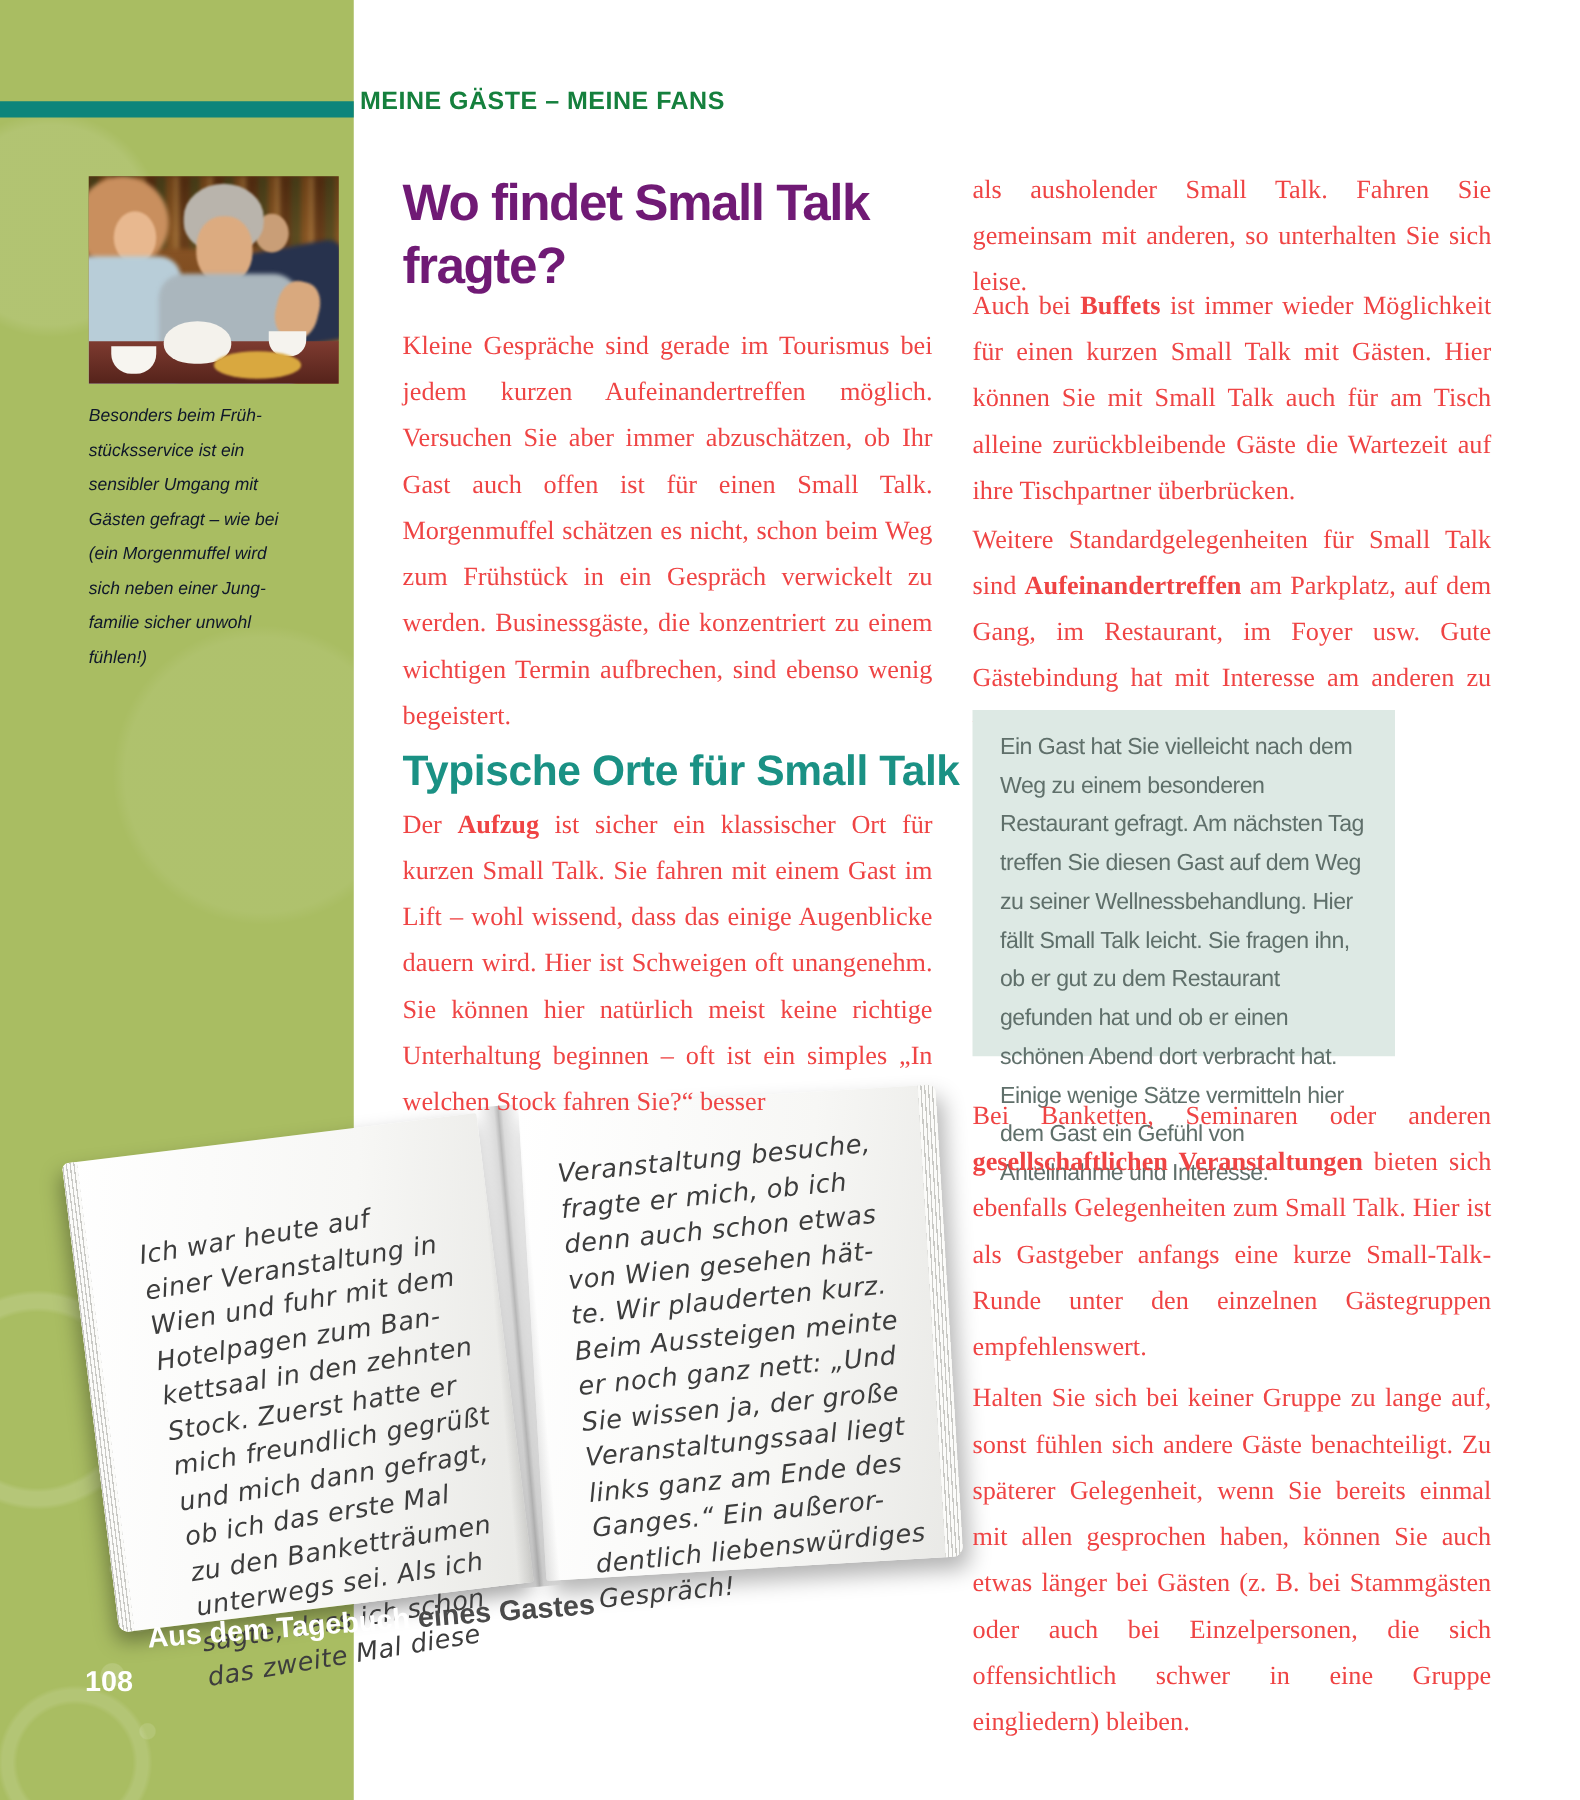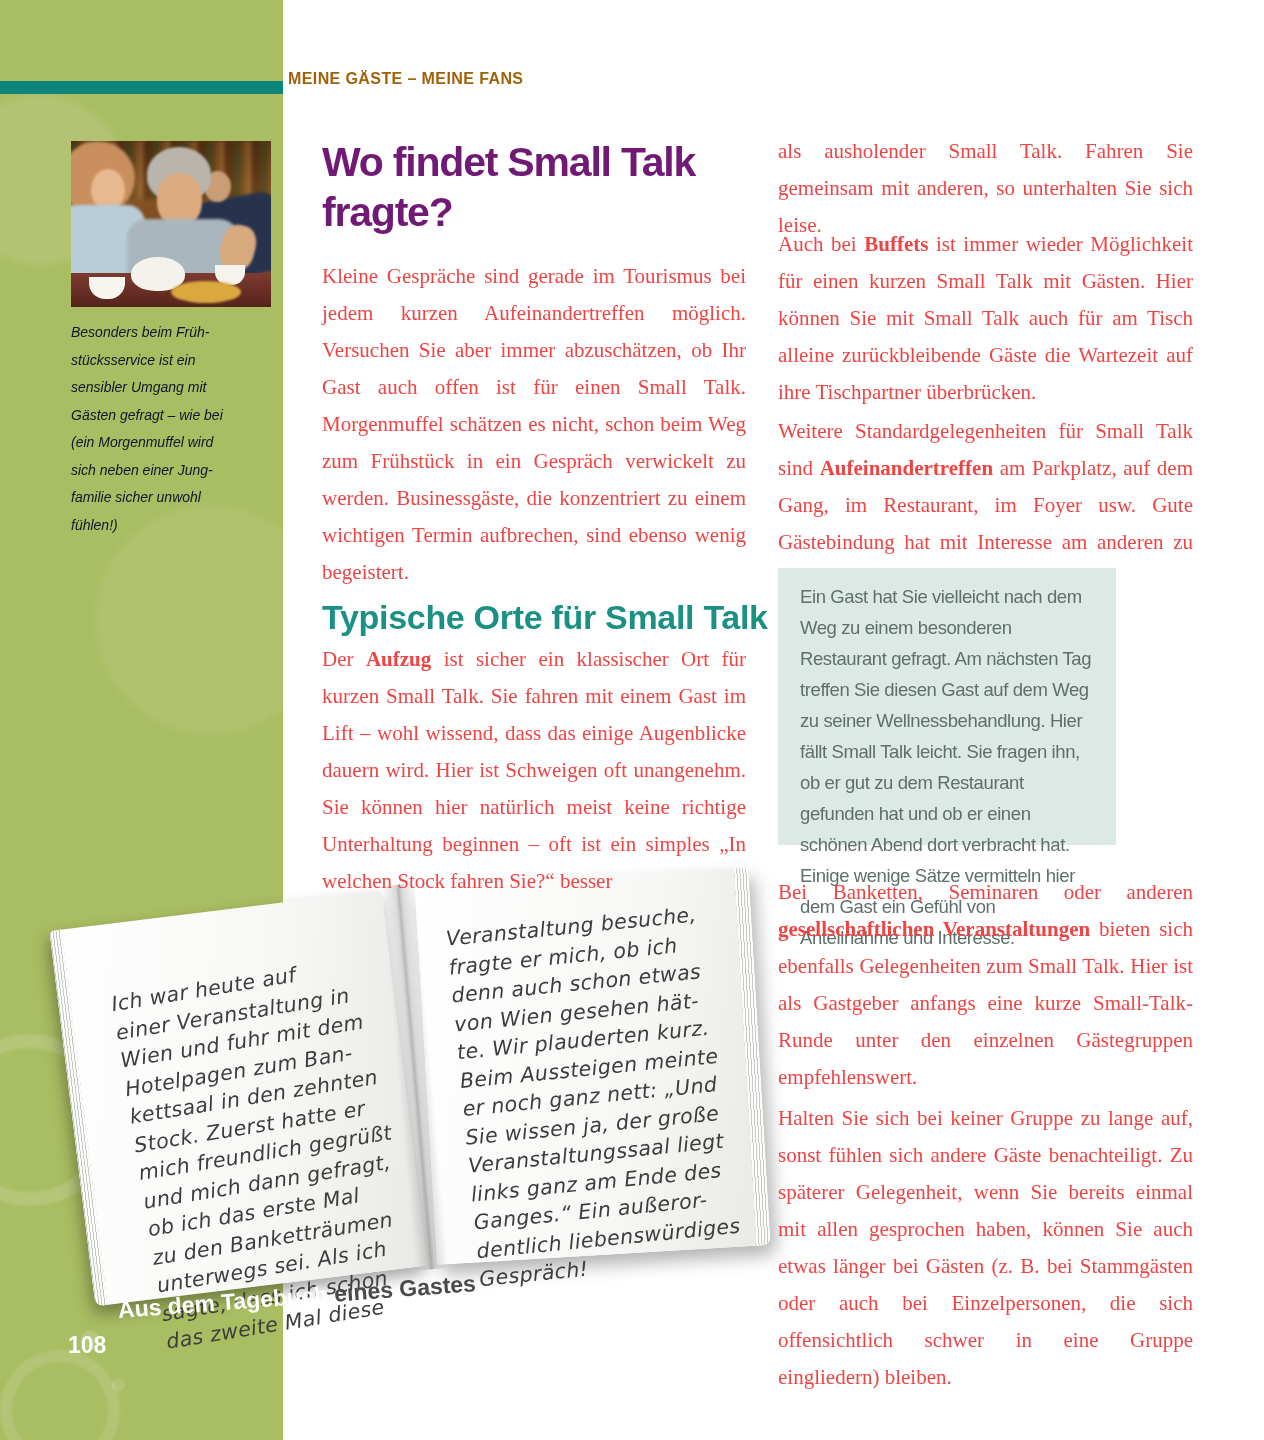--- a/index.html
+++ b/index.html
@@ -25,21 +25,21 @@
       radial-gradient(circle at 210px 620px, rgba(255,255,255,0.07) 0 110px, rgba(255,255,255,0) 120px);
   }
   
   .header-stripe{
     position:absolute;left:0;top:81px;width:283px;height:13px;
     background:#0d857b;z-index:3;
   }
   .header-title{
     position:absolute;left:288px;top:70px;z-index:3;
     font-family:"Liberation Sans",sans-serif;font-weight:bold;
-    font-size:16px;letter-spacing:.4px;color:#a16207;white-space:nowrap;
+    font-size:20px;letter-spacing:.4px;color:#15803d;white-space:nowrap;
   }
   
   .photo{
     position:absolute;left:71px;top:141px;width:200px;height:166px;
     overflow:hidden;z-index:2;background:linear-gradient(180deg,#5e3413 0%,#8a5526 28%,#7c4a1e 55%,#9c6a33 100%);
   }
   .photo div{position:absolute;}
   .ph-shelf{left:0;top:0;right:0;height:58px;opacity:.85;filter:blur(2px);
     background:repeating-linear-gradient(90deg,rgba(35,65,28,.55) 0 8px,rgba(125,82,30,.45) 8px 14px,rgba(205,165,95,.4) 14px 18px,rgba(55,28,10,.5) 18px 27px);}
   .ph-waiter-head{right:40px;top:30px;width:27px;height:31px;border-radius:50%;background:#c99e77;filter:blur(1px);}

